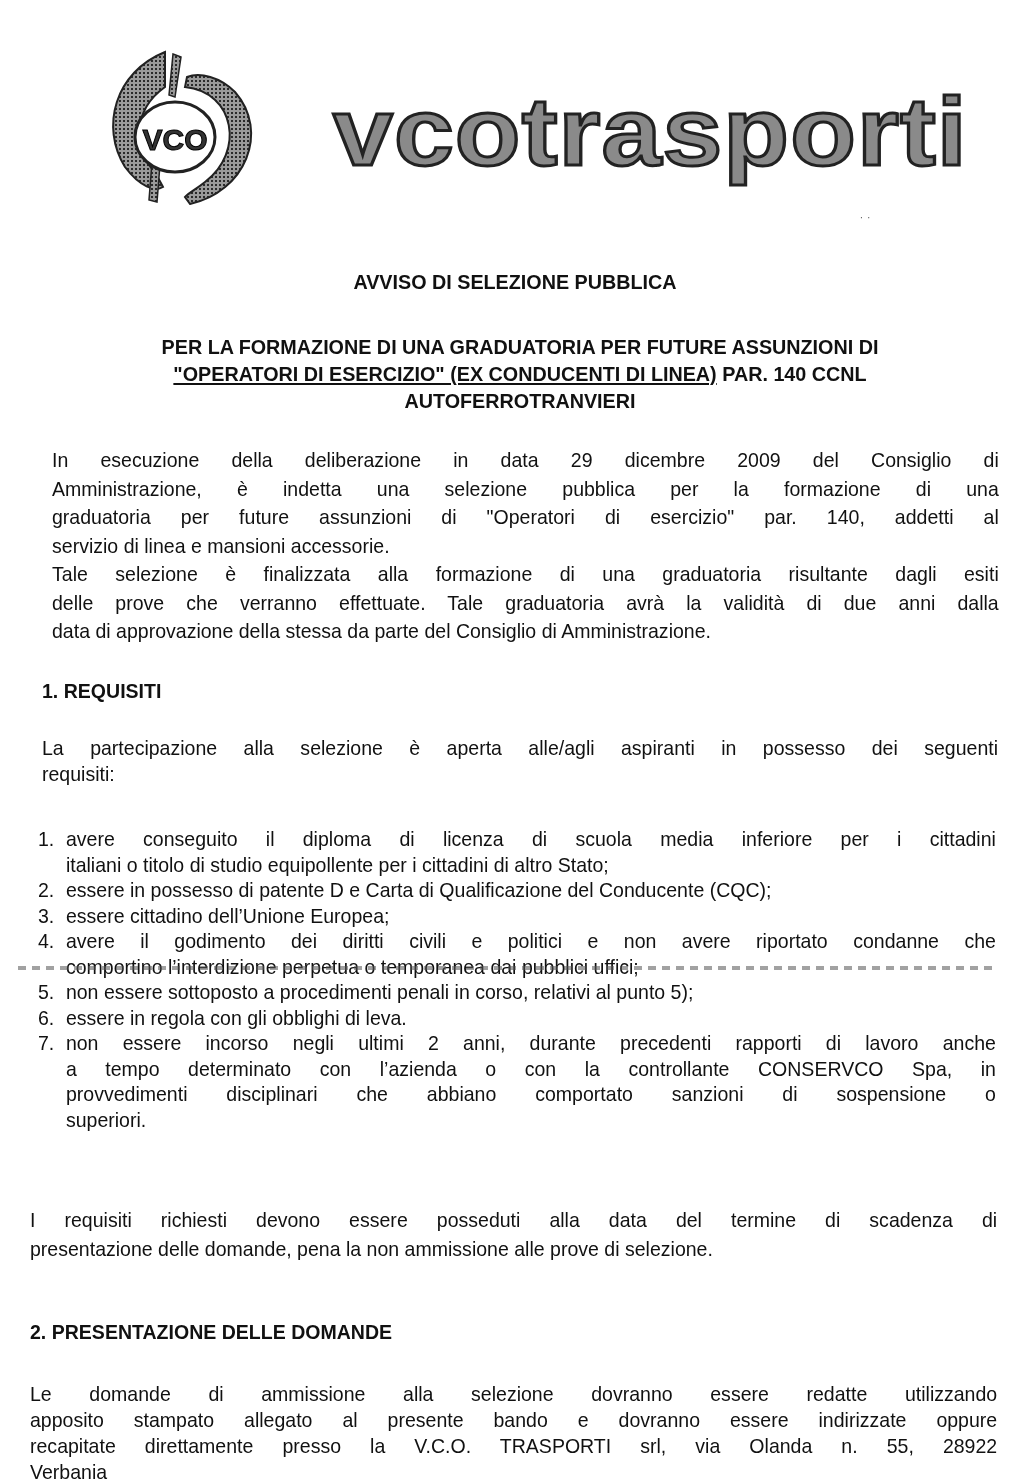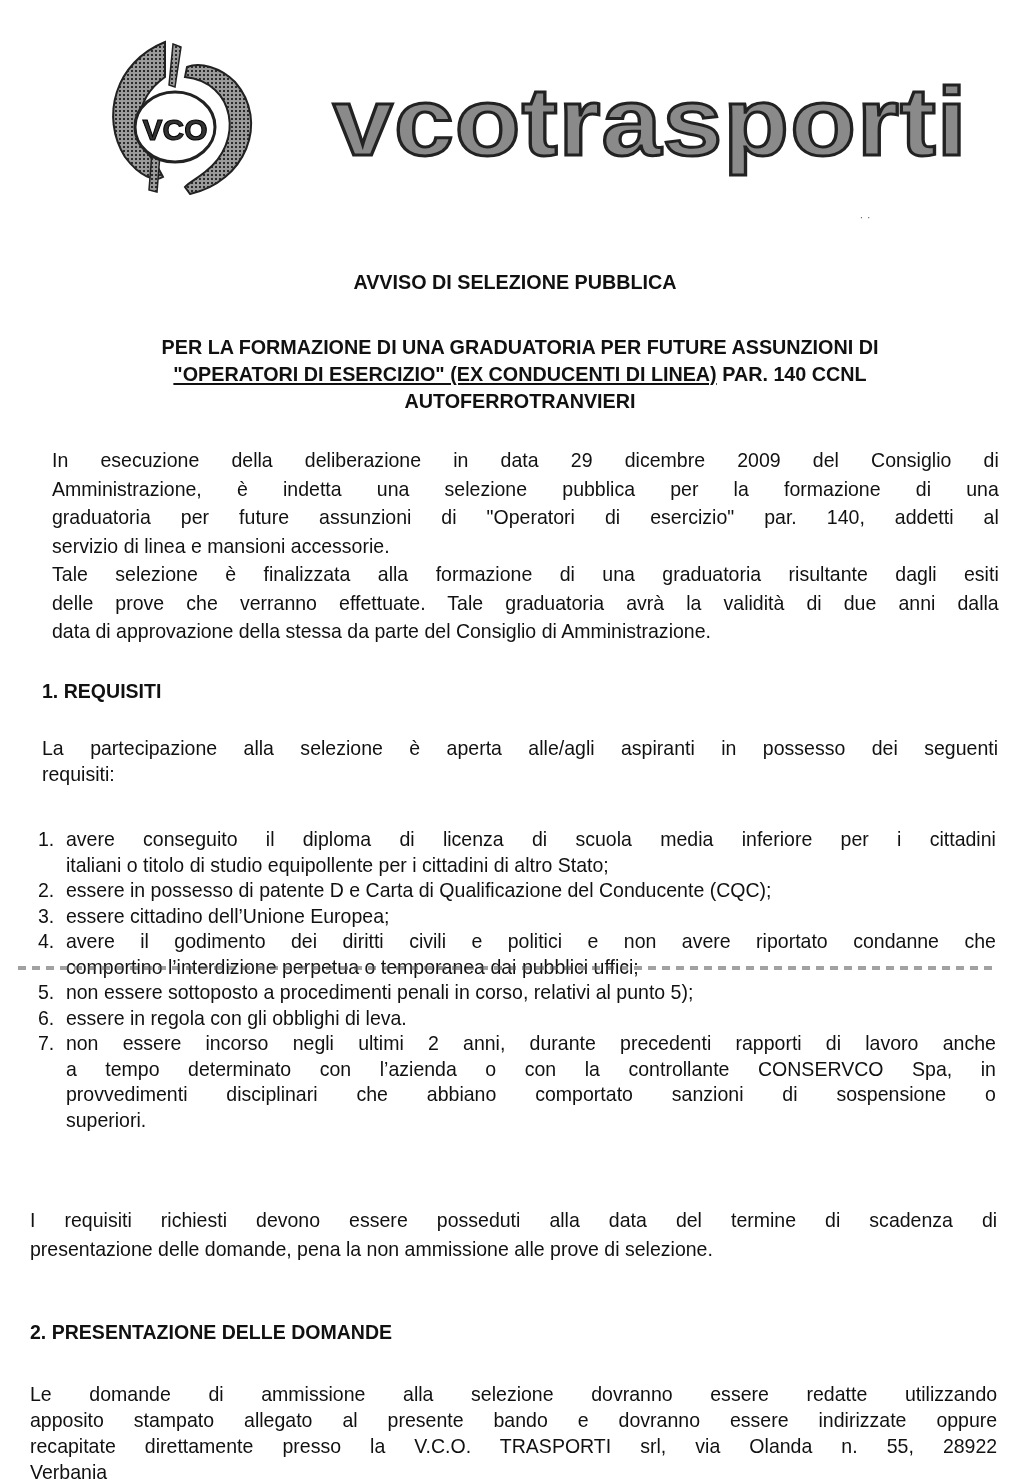--- a/index.html
+++ b/index.html
@@ -1,21 +1,21 @@
 <!DOCTYPE html>
 <html><head>
 <meta charset="utf-8">
 <style>
   html, body { margin: 0; padding: 0; background: #ffffff; }
   body {
     width: 1030px; height: 1481px; overflow: hidden; position: relative;
     font-family: "Liberation Sans", "DejaVu Sans", sans-serif;
     color: #111111;
   }
-  .header { position: absolute; left: 95px; top: 22px; width: 900px; height: 175px; text-align: center; }
+  .header { position: absolute; left: 95px; top: 32px; width: 900px; height: 175px; text-align: center; }
   .logo-mark { position: absolute; left: 0; top: 0; width: 220px; height: 175px; }
   .logo-word {
     position: absolute; left: 238px; top: 52px;
     font-family: "Liberation Sans", sans-serif; font-weight: bold;
     font-size: 96px; letter-spacing: 1px; line-height: 1;
     color: #8a8a8a;
     -webkit-text-stroke: 3px #222;
     transform: scaleX(1.12); transform-origin: left top;
   }
   .stray { position: absolute; color: #666; font-size: 12px; }

